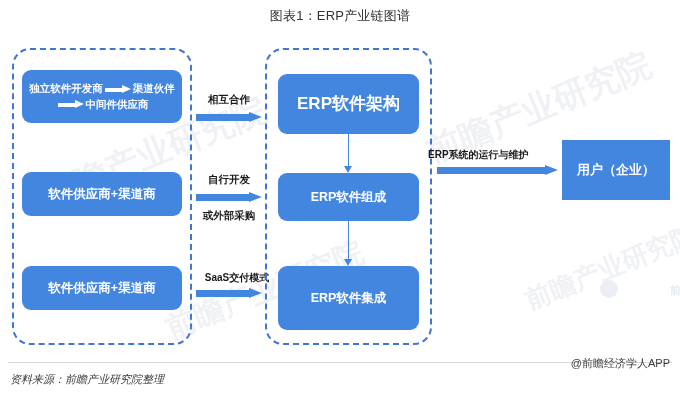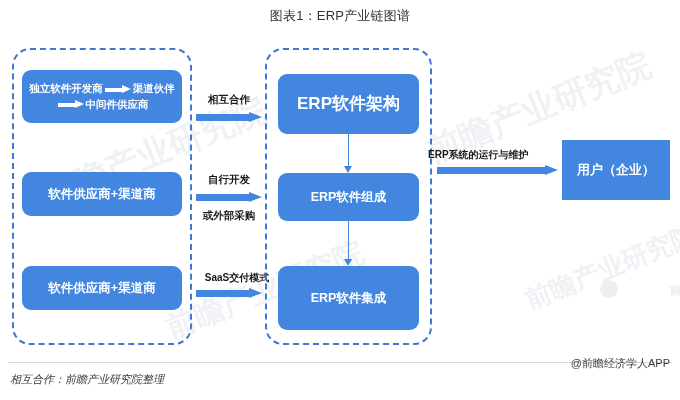--- a/index.html
+++ b/index.html
@@ -297,14 +297,14 @@
 <div id="arrow-ops" class="h-arrow">
   <div class="shaft"></div>
   <div class="head"></div>
 </div>
 
 <div id="node-user" class="node">
   <span>用户（企业）</span>
 </div>
 
 <div id="footer-divider"></div>
-<div id="source-note">相互合作：前瞻产业研究院整理</div>
+<div id="source-note">资料来源：前瞻产业研究院整理</div>
 <div id="app-credit">@前瞻经济学人APP</div>
 
 </body></html>

